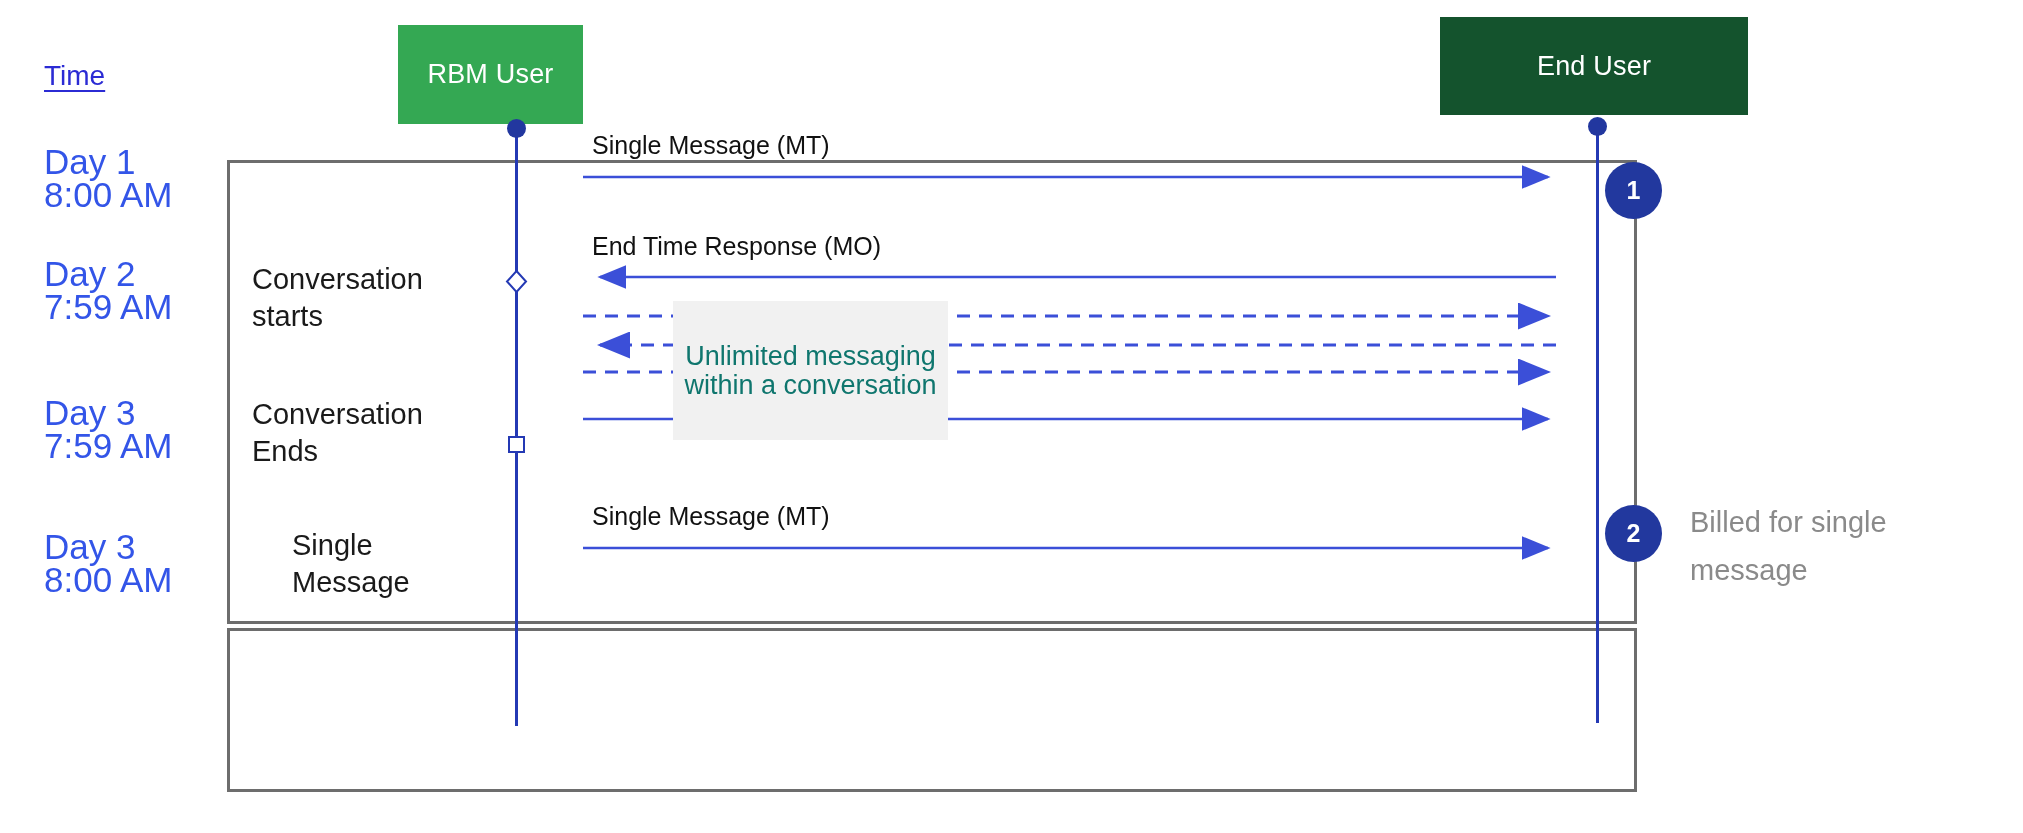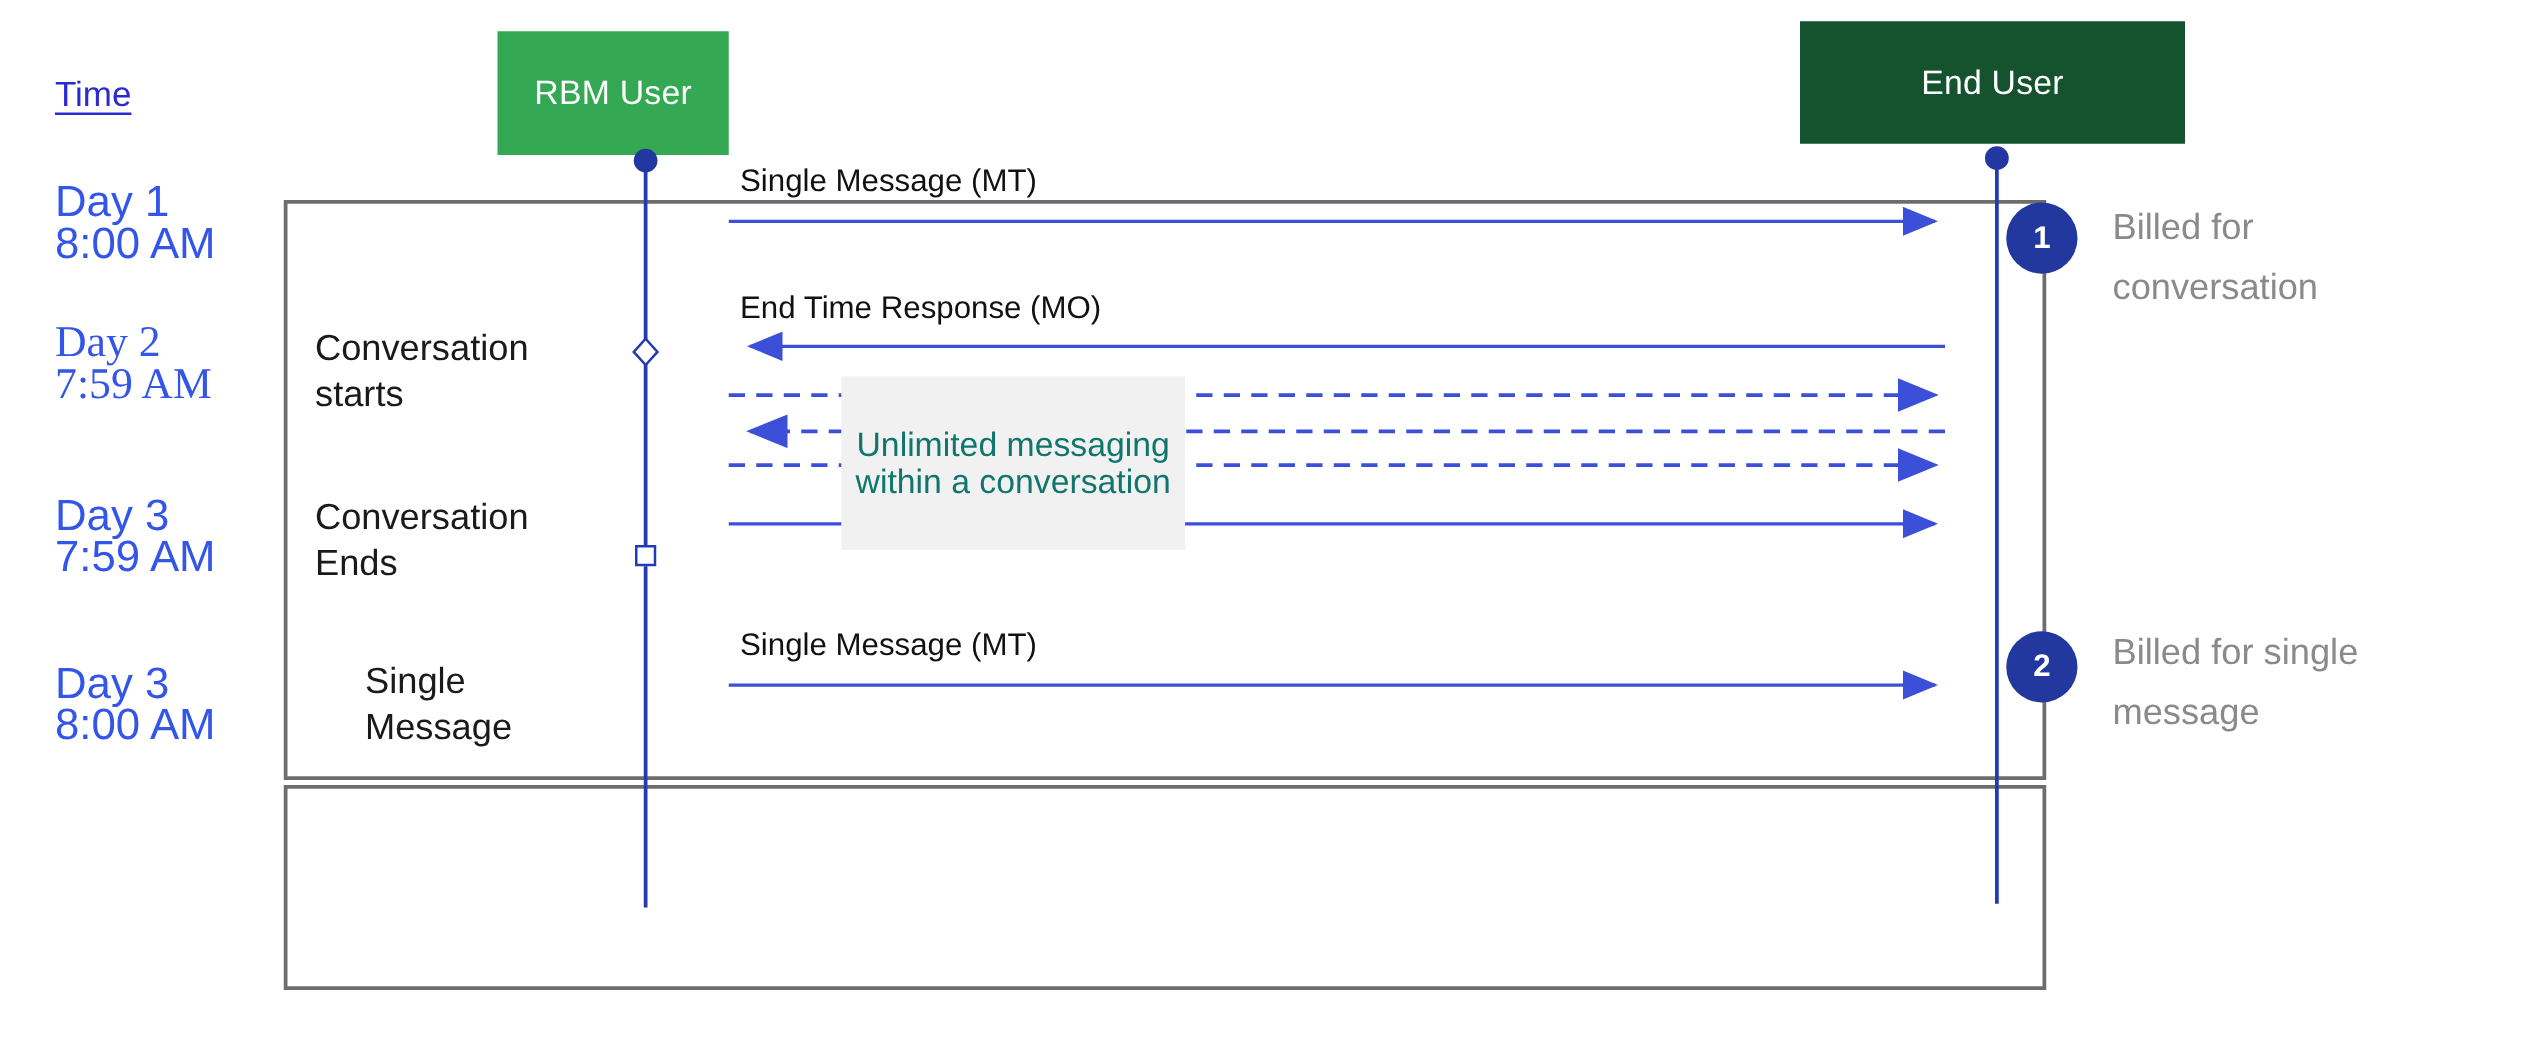--- a/index.html
+++ b/index.html
@@ -37,21 +37,21 @@
   
   .time-head{
     position:absolute;color:#2B2BD4;font-size:28px;text-decoration:underline;
     text-underline-offset:5px;
   }
   #time-header{left:44px;top:60px;}
   .time-label{
     position:absolute;color:#3355E8;font-size:35px;line-height:33px;white-space:pre-line;
   }
   #time-day1{left:44px;top:145px;}
-  #time-day2{left:44px;top:257px;font-family:Liberation Serif, serif;}
+  #time-day2{left:44px;top:257px;}
   #time-day3a{left:44px;top:396px;}
   #time-day3b{left:44px;top:530px;}
 
   
   .state-label{
     position:absolute;color:#1a1a1a;font-size:29px;line-height:37px;white-space:pre-line;
   }
   #state-conv-starts{left:252px;top:261px;}
   #state-conv-ends{left:252px;top:396px;}
   #state-single-msg{left:252px;top:527px;margin-left:40px;}
@@ -174,18 +174,16 @@
   <div class="state-label" id="state-conv-starts">Conversation
 starts</div>
   <div class="state-label" id="state-conv-ends">Conversation
 Ends</div>
   <div class="state-label" id="state-single-msg">Single
 Message</div>
 
   <div class="badge" id="badge-1">1</div>
   <div class="badge" id="badge-2">2</div>
 
-  <div class="annotation" id="annotation-1">Billed for
-conversation</div>
   <div class="annotation" id="annotation-2">Billed for single
 message</div>
 
 </div>
 
 </body></html>

